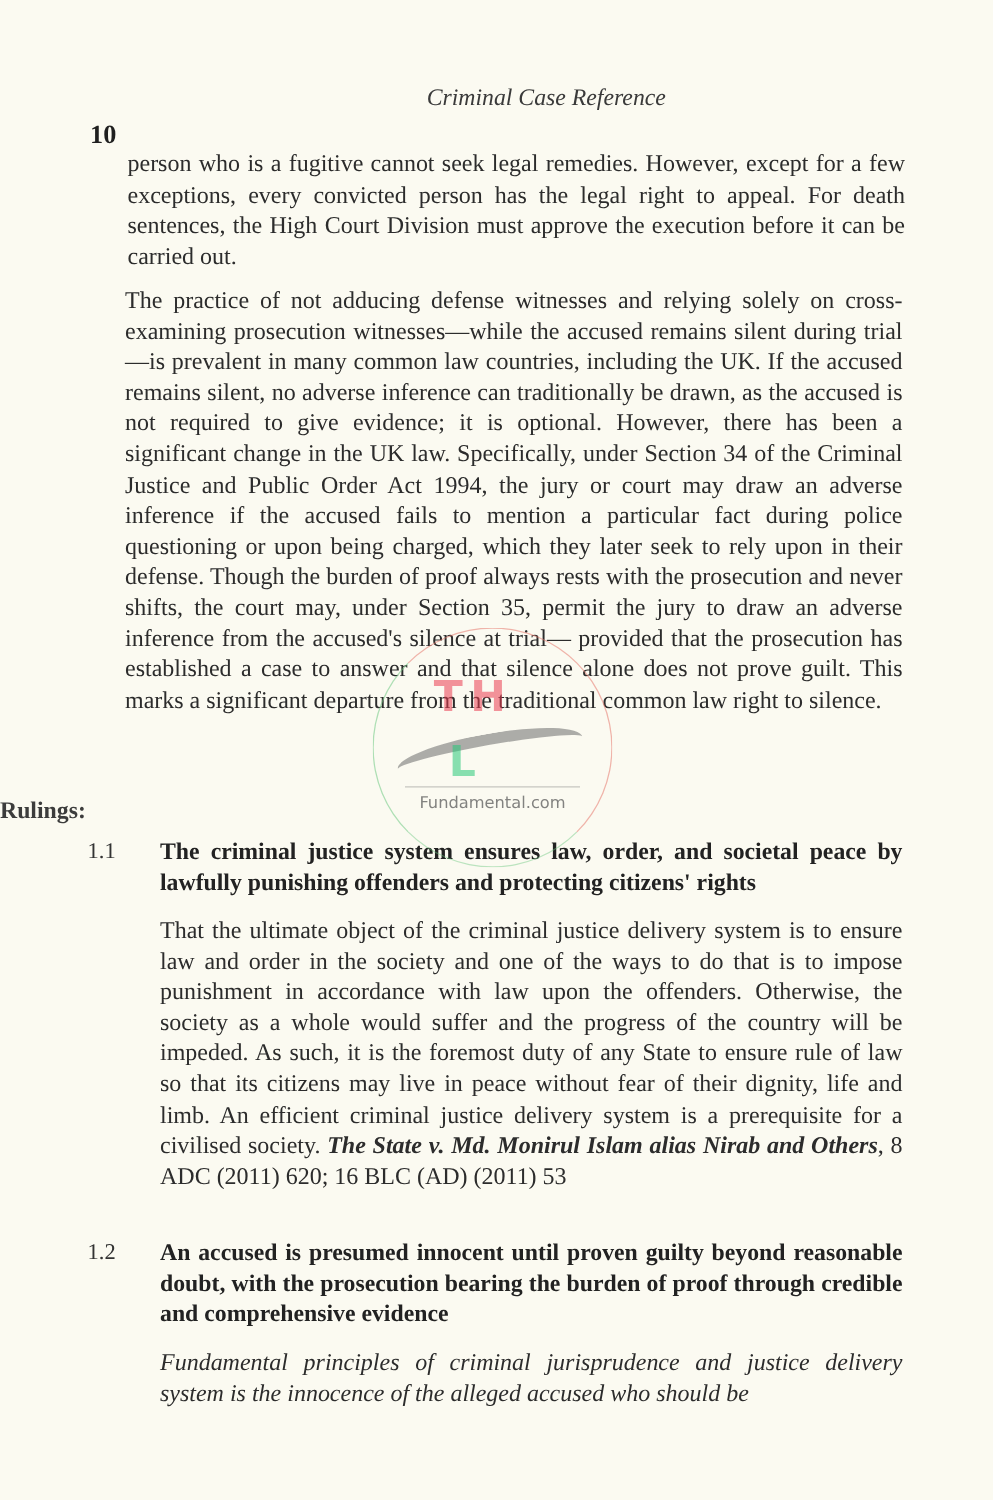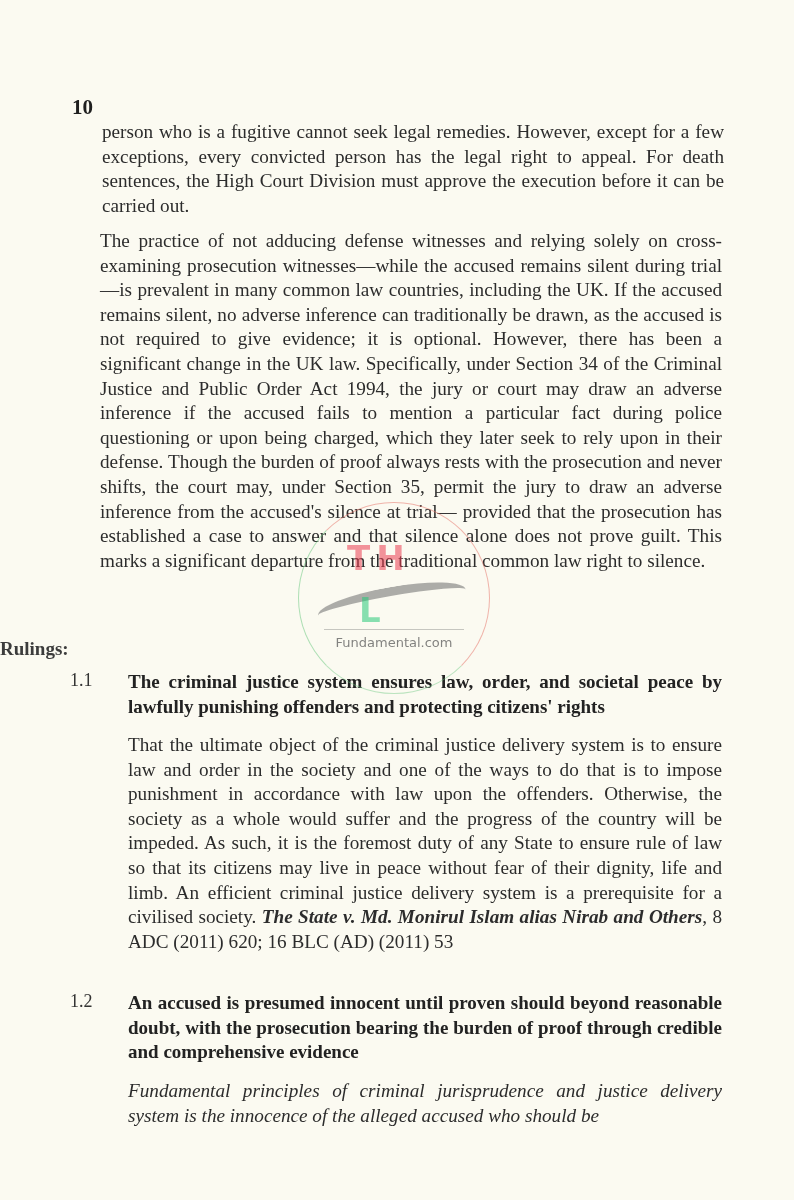--- a/index.html
+++ b/index.html
@@ -168,39 +168,40 @@
     right: 25px;
     top: 126px;
     border-top: 1px solid rgba(120,120,120,0.4);
   }
 </style>
 </head>
 <body>
 
 <div class="page-header">
   <span class="page-number">10</span>
+  <span class="running-title">Criminal Case Reference</span>
 </div>
 
 <p class="body-text p1" style="margin:2px;">person who is a fugitive cannot seek legal remedies. However, except for a few exceptions, every convicted person has the legal right to appeal. For death sentences, the High Court Division must approve the execution before it can be carried out.</p>
 
 <p class="body-text p2" style="margin:0;">The practice of not adducing defense witnesses and relying solely on cross-examining prosecution witnesses—while the accused remains silent during trial—is prevalent in many common law countries, including the UK. If the accused remains silent, no adverse inference can traditionally be drawn, as the accused is not required to give evidence; it is optional. However, there has been a significant change in the UK law. Specifically, under Section 34 of the Criminal Justice and Public Order Act 1994, the jury or court may draw an adverse inference if the accused fails to mention a particular fact during police questioning or upon being charged, which they later seek to rely upon in their defense. Though the burden of proof always rests with the prosecution and never shifts, the court may, under Section 35, permit the jury to draw an adverse inference from the accused's silence at trial— provided that the prosecution has established a case to answer and that silence alone does not prove guilt. This marks a significant departure from the traditional common law right to silence.</p>
 
 <div class="rulings">Rulings:</div>
 
 <div class="ruling r1">
   <span class="ruling-num">1.1</span>
   <div class="ruling-heading">The criminal justice system ensures law, order, and societal peace by lawfully punishing offenders and protecting citizens' rights</div>
   <div class="ruling-body" style="top:63px;">
     <span>That the ultimate object of the criminal justice delivery system is to ensure law and order in the society and one of the ways to do that is to impose punishment in accordance with law upon the offenders. Otherwise, the society as a whole would suffer and the progress of the country will be impeded. As such, it is the foremost duty of any State to ensure rule of law so that its citizens may live in peace without fear of their dignity, life and limb. An efficient criminal justice delivery system is a prerequisite for a civilised society. </span><span class="citation">The State v. Md. Monirul Islam alias Nirab and Others</span><span>, 8 ADC (2011) 620; 16 BLC (AD) (2011) 53</span>
   </div>
 </div>
 
 <div class="ruling r2">
   <span class="ruling-num">1.2</span>
-  <div class="ruling-heading">An accused is presumed innocent until proven should beyond reasonable doubt, with the prosecution bearing the burden of proof through credible and comprehensive evidence</div>
+  <div class="ruling-heading">An accused is presumed innocent until proven guilty beyond reasonable doubt, with the prosecution bearing the burden of proof through credible and comprehensive evidence</div>
   <div class="ruling-body" style="top:88px;font-style:italic;">
     <span>Fundamental principles of criminal jurisprudence and justice delivery system is the innocence of the alleged accused who should be</span>
   </div>
 </div>
 
 <div class="watermark">
   <div class="wm-logo-red">TH</div>
   <div class="wm-swoosh"></div>
   <div class="wm-logo-green">L</div>
   <div class="wm-line"></div>

